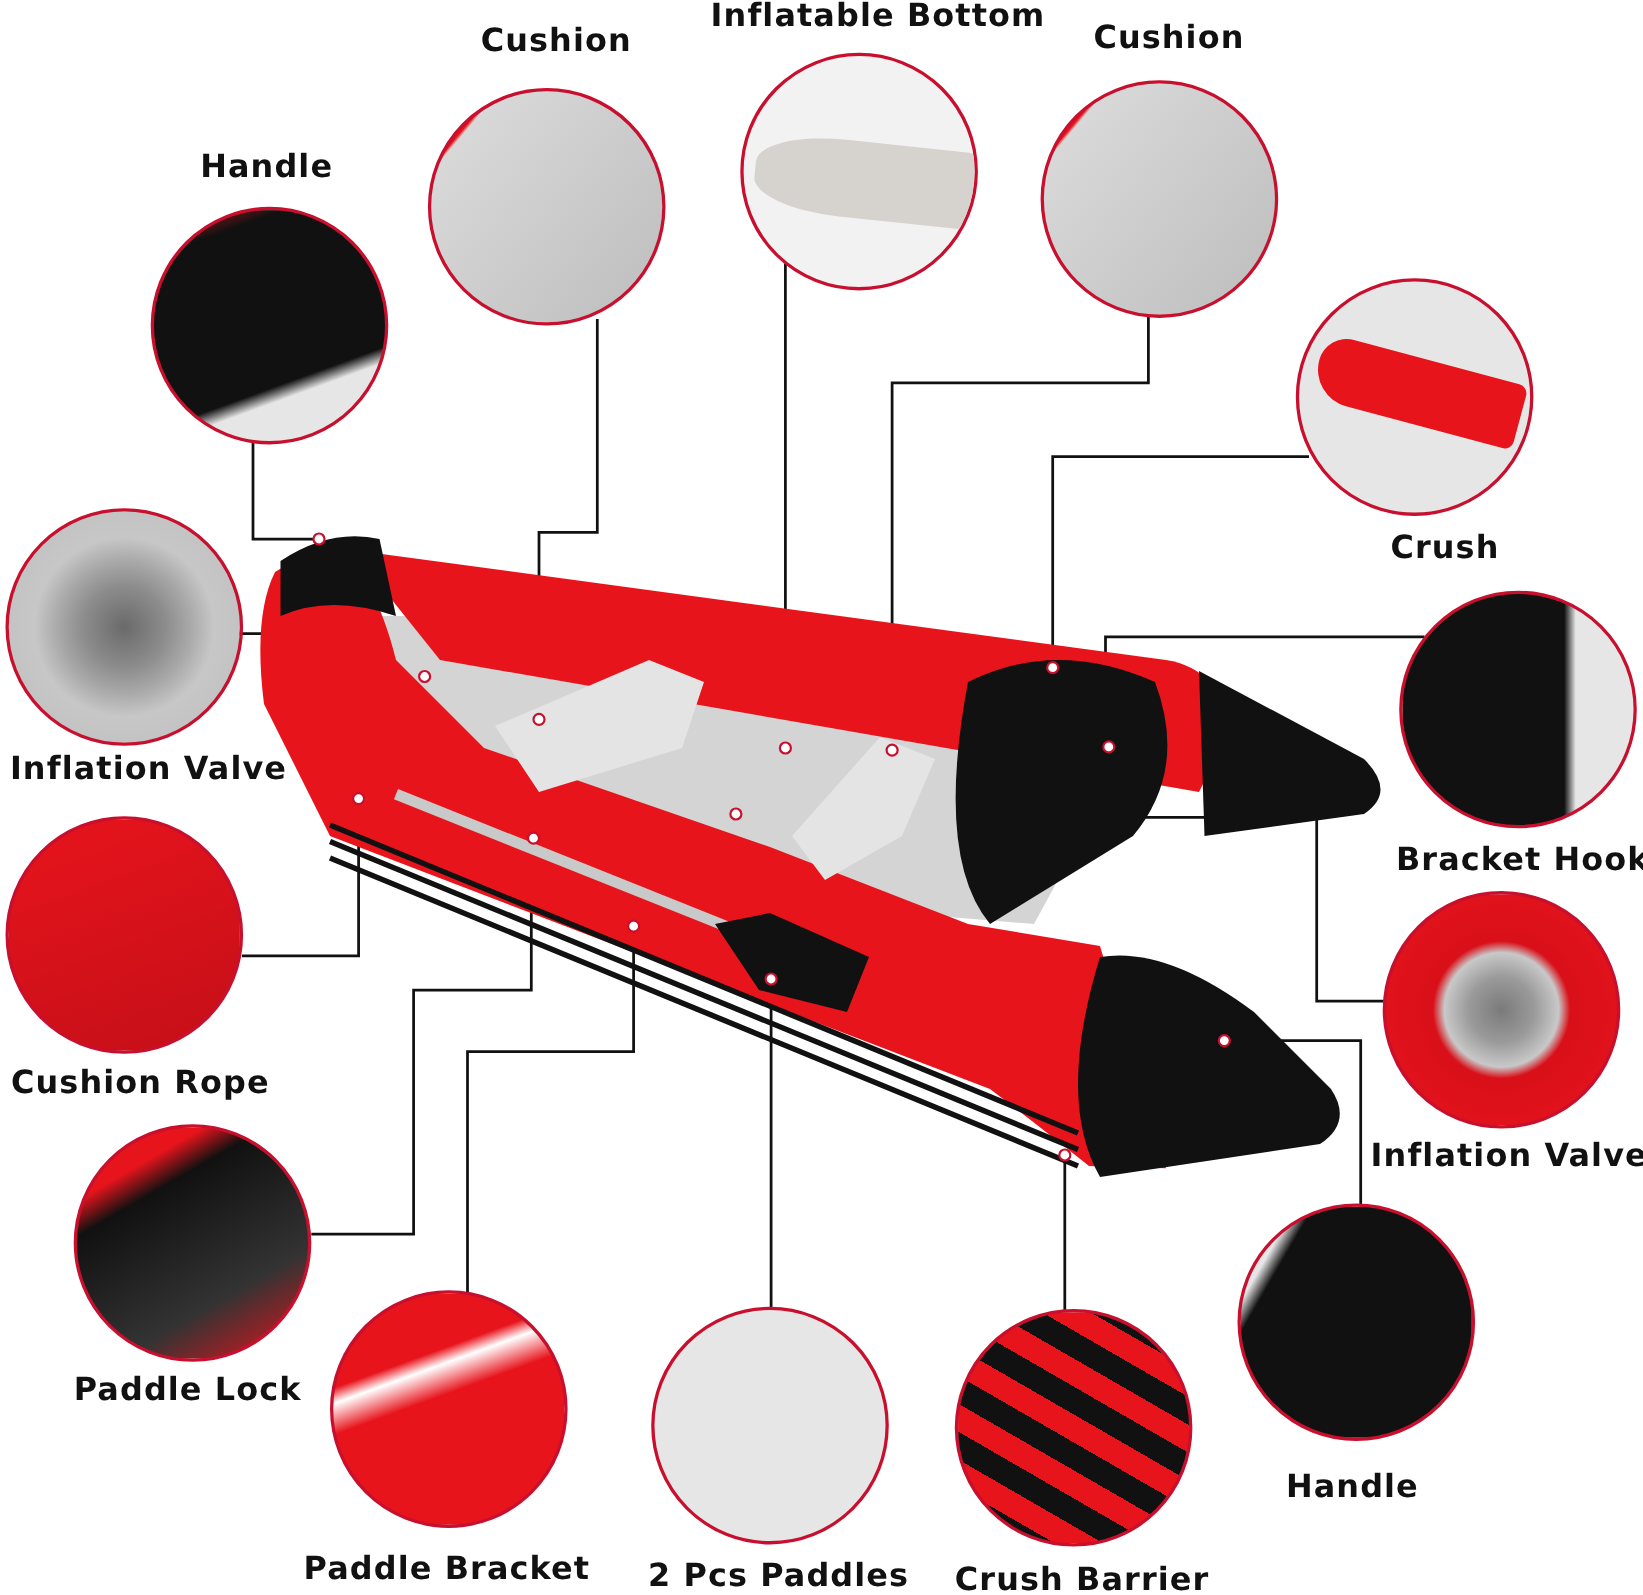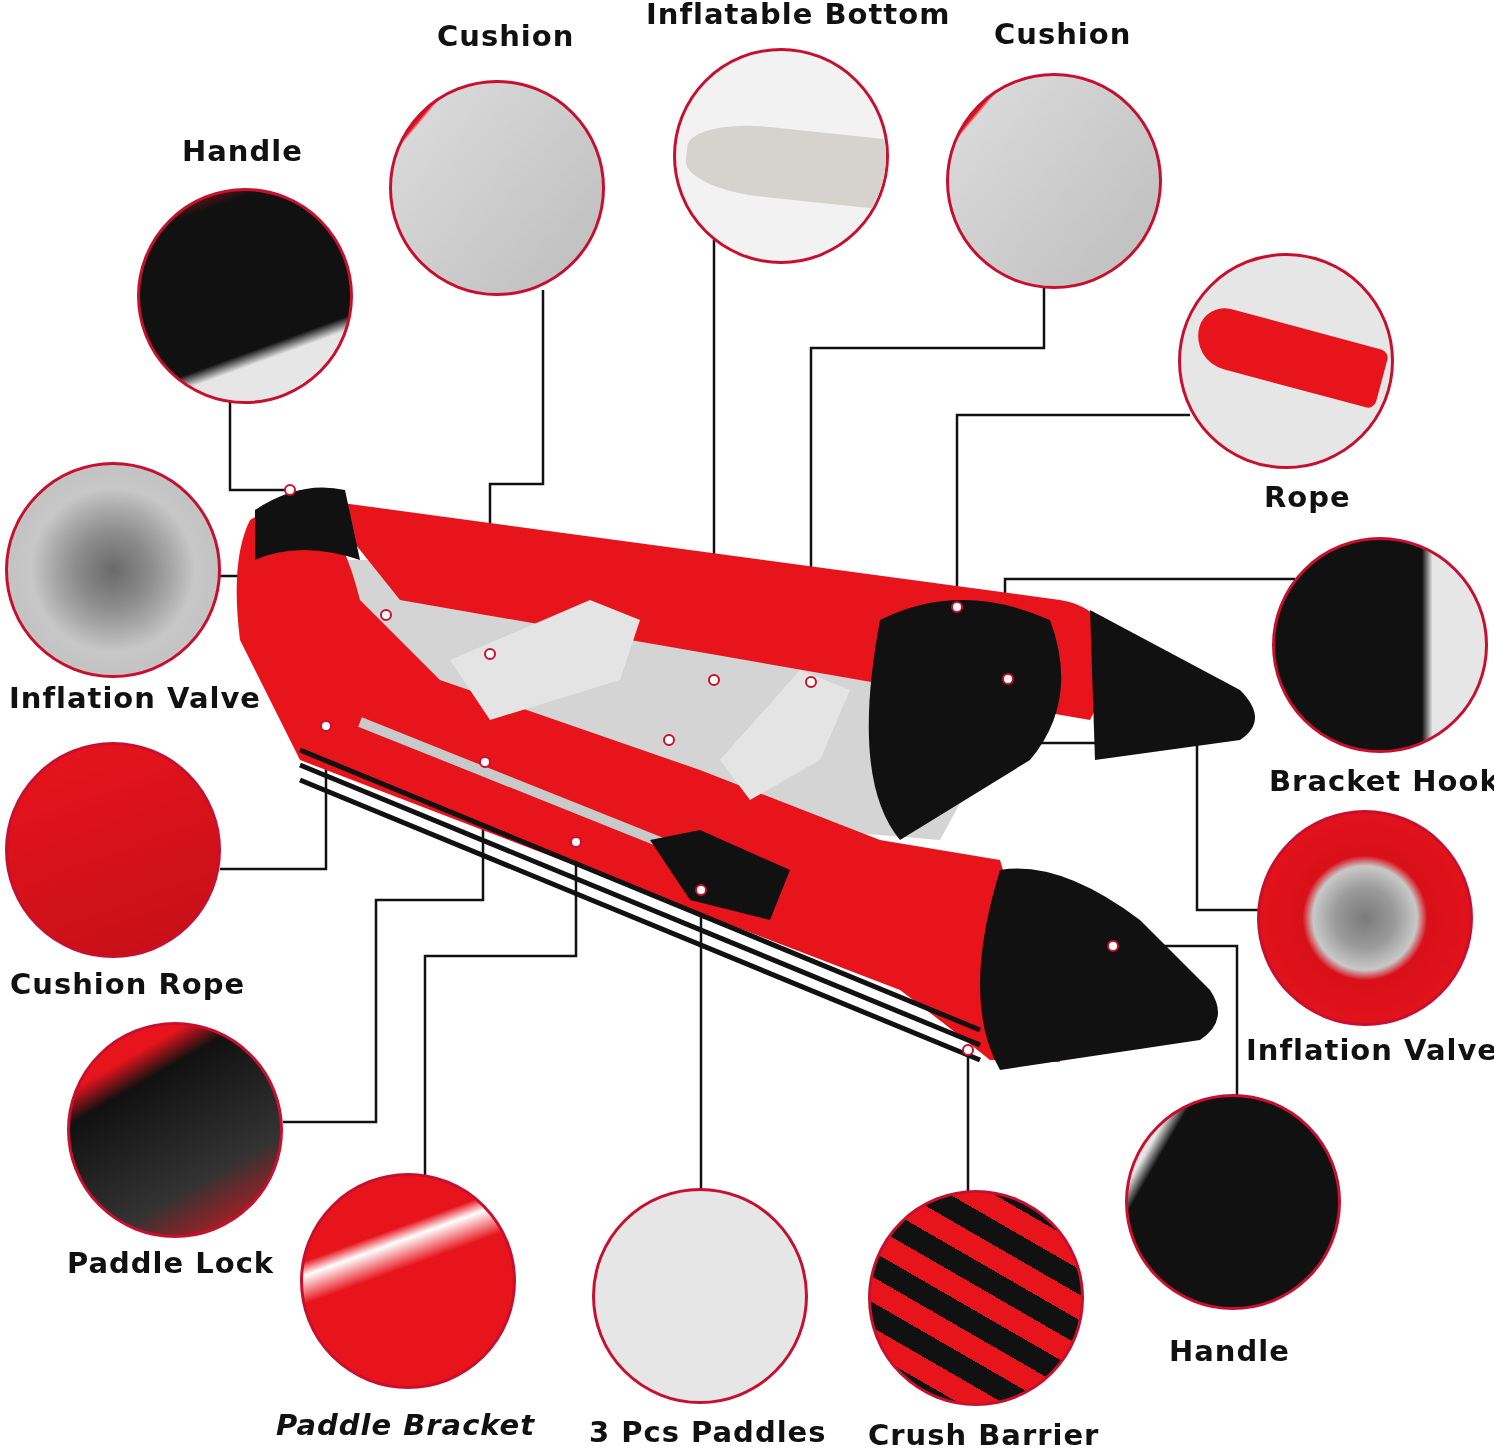--- a/index.html
+++ b/index.html
@@ -107,22 +107,22 @@
 <div class="circle" style="left:67px;top:1022px;width:216px;height:216px;background:linear-gradient(150deg,#e8141c 0%,#e8141c 20%,#111 30%,#333 70%,#e8141c 100%);"></div>
 <div class="circle" style="left:1125px;top:1094px;width:216px;height:216px;background:linear-gradient(120deg,#e6e6e6 0%,#e6e6e6 15%,#111 20%,#111 100%);"></div>
 <div class="circle" style="left:300px;top:1173px;width:216px;height:216px;background:linear-gradient(160deg,#e8141c 0%,#e8141c 30%,#fff 35%,#e8141c 45%,#e8141c 100%);"></div>
 <div class="circle" style="left:592px;top:1188px;width:216px;height:216px;background:#e6e6e6;"></div>
 <div class="circle" style="left:868px;top:1190px;width:216px;height:216px;background:repeating-linear-gradient(30deg,#e8141c 0px,#e8141c 22px,#111 22px,#111 44px);"></div>
 
 <div class="label" style="left:182px;top:134px;">Handle</div>
 <div class="label" style="left:437px;top:19px;">Cushion</div>
 <div class="label" style="left:646px;top:-3px;">Inflatable Bottom</div>
 <div class="label" style="left:994px;top:17px;">Cushion</div>
-<div class="label" style="left:1264px;top:480px;">Rope</div>
+<div class="label" style="left:1264px;top:480px;">Crush</div>
 <div class="label" style="left:9px;top:681px;">Inflation Valve</div>
 <div class="label" style="left:1269px;top:764px;">Bracket Hook</div>
 <div class="label" style="left:10px;top:967px;">Cushion Rope</div>
 <div class="label" style="left:1246px;top:1033px;">Inflation Valve</div>
 <div class="label" style="left:67px;top:1246px;">Paddle Lock</div>
 <div class="label" style="left:1169px;top:1334px;">Handle</div>
-<div class="label" style="left:276px;top:1408px;font-style:italic;">Paddle Bracket</div>
-<div class="label" style="left:589px;top:1415px;">3 Pcs Paddles</div>
+<div class="label" style="left:276px;top:1408px;">Paddle Bracket</div>
+<div class="label" style="left:589px;top:1415px;">2 Pcs Paddles</div>
 <div class="label" style="left:868px;top:1418px;">Crush Barrier</div>
 
 </body></html>

